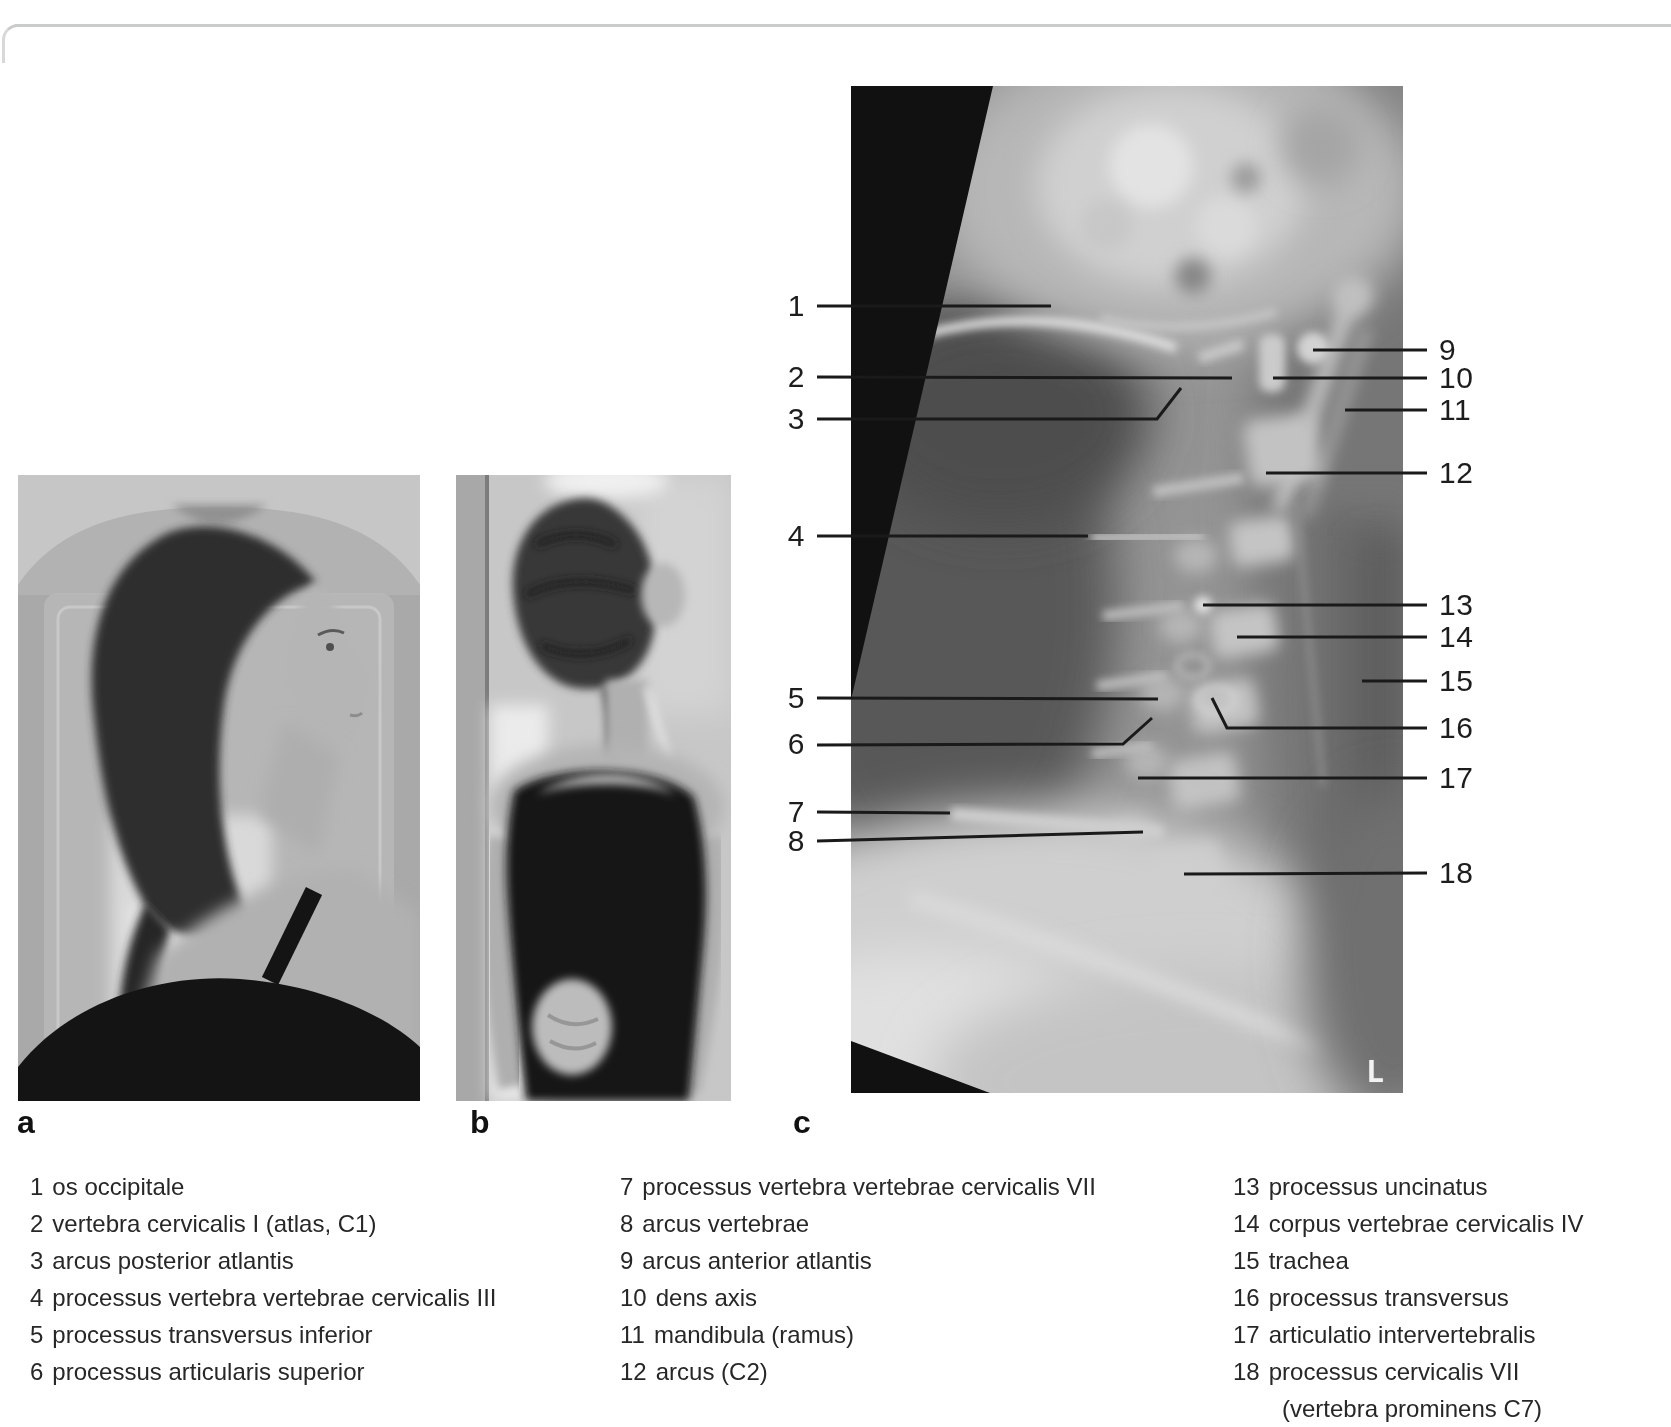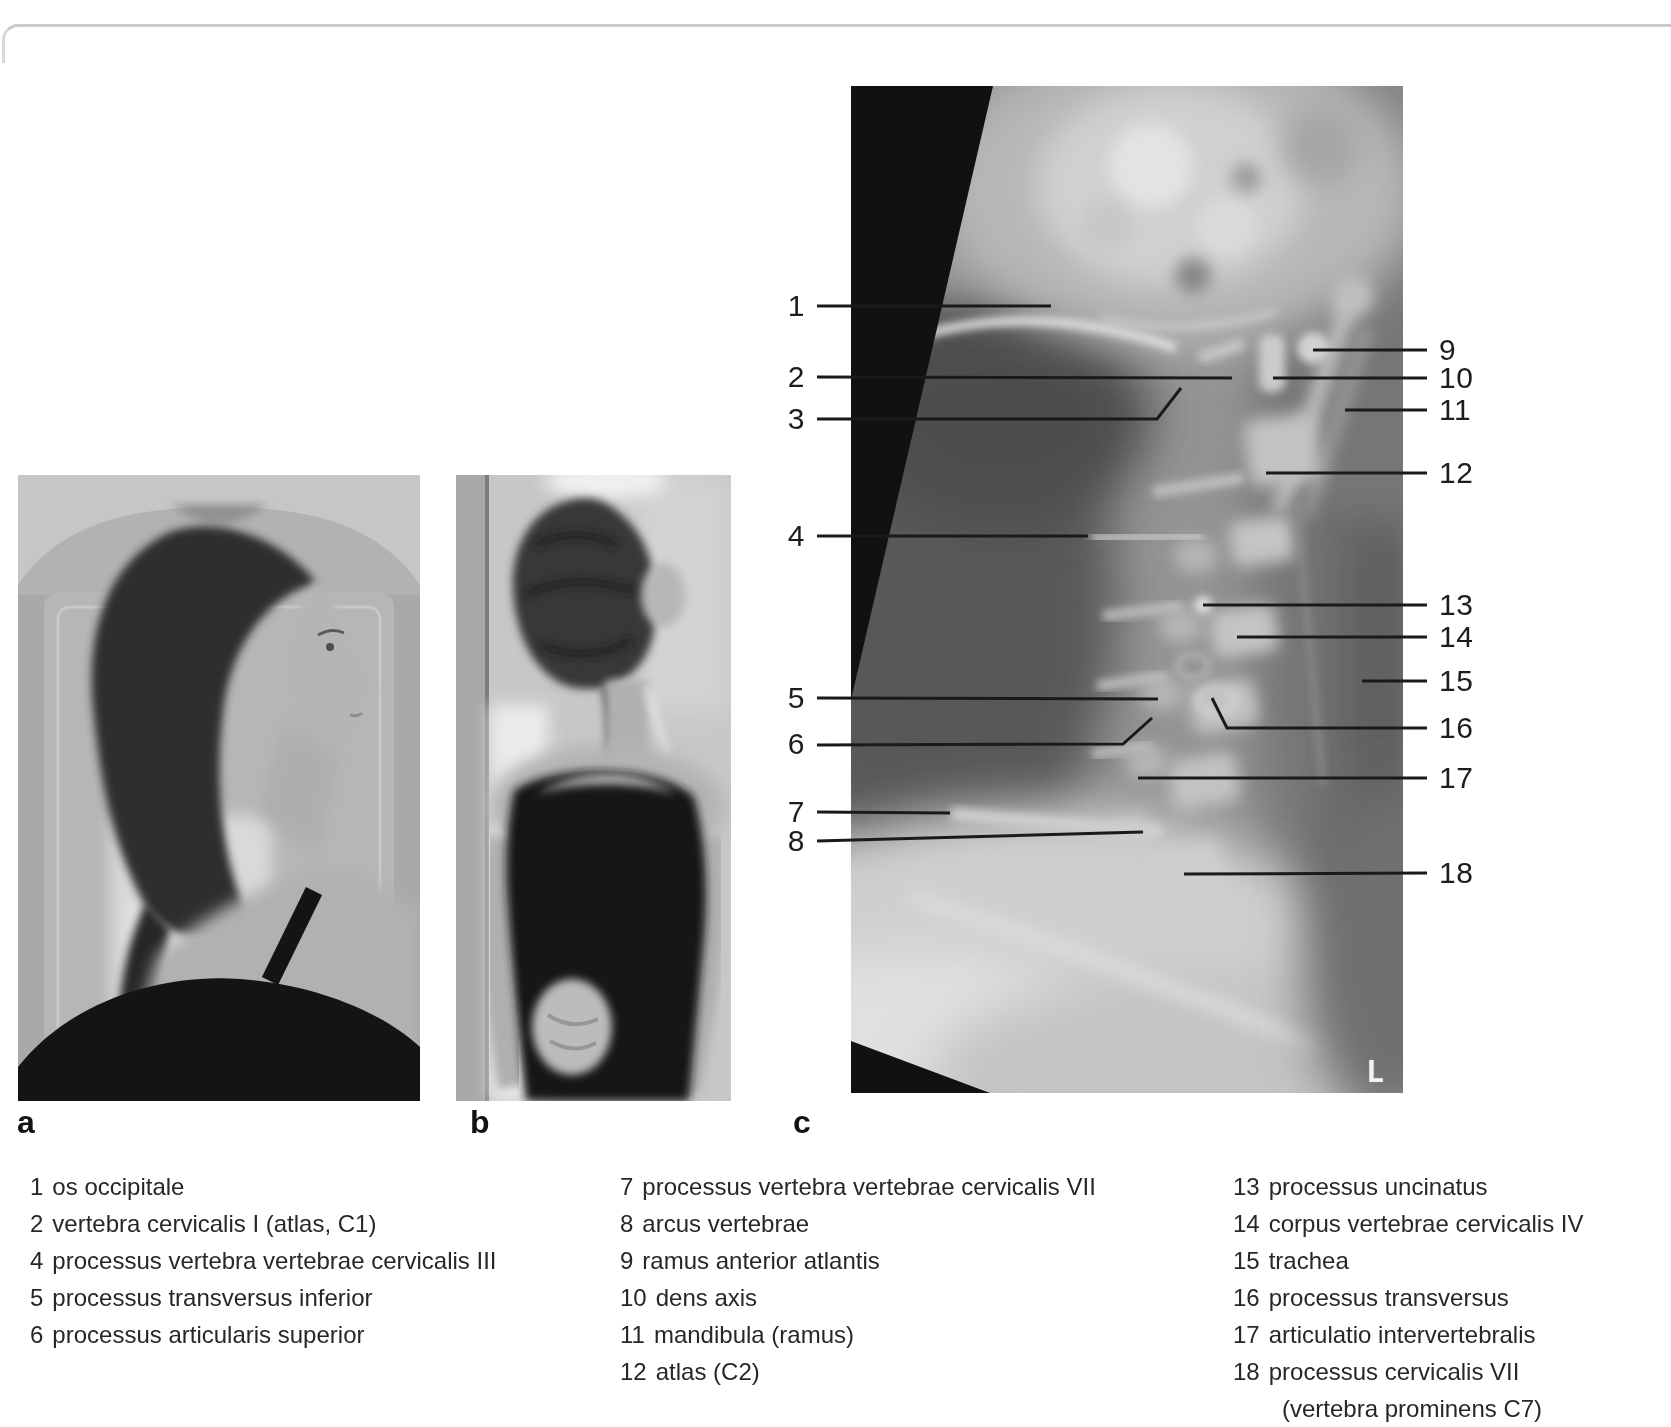--- a/index.html
+++ b/index.html
@@ -251,31 +251,32 @@
 <div class="num r" style="top:763px">17</div>
 <div class="num r" style="top:858px">18</div>
 
 <div class="plet" style="left:17px;top:1106px">a</div>
 <div class="plet" style="left:470px;top:1106px">b</div>
 <div class="plet" style="left:793px;top:1106px">c</div>
 
 <div class="legend-col" style="left:30px">
   <div class="legend-item"><span class="ln">1</span><span>os occipitale</span></div>
   <div class="legend-item"><span class="ln">2</span><span>vertebra cervicalis I (atlas, C1)</span></div>
+  <div class="legend-item"><span class="ln">3</span><span>arcus posterior atlantis</span></div>
   <div class="legend-item"><span class="ln">4</span><span>processus vertebra vertebrae cervicalis III</span></div>
   <div class="legend-item"><span class="ln">5</span><span>processus transversus inferior</span></div>
   <div class="legend-item"><span class="ln">6</span><span>processus articularis superior</span></div>
 </div>
 <div class="legend-col" style="left:620px">
   <div class="legend-item"><span class="ln">7</span><span>processus vertebra vertebrae cervicalis VII</span></div>
   <div class="legend-item"><span class="ln">8</span><span>arcus vertebrae</span></div>
-  <div class="legend-item"><span class="ln">9</span><span>ramus anterior atlantis</span></div>
+  <div class="legend-item"><span class="ln">9</span><span>arcus anterior atlantis</span></div>
   <div class="legend-item"><span class="ln">10</span><span>dens axis</span></div>
   <div class="legend-item"><span class="ln">11</span><span>mandibula (ramus)</span></div>
-  <div class="legend-item"><span class="ln">12</span><span>atlas (C2)</span></div>
+  <div class="legend-item"><span class="ln">12</span><span>arcus (C2)</span></div>
 </div>
 <div class="legend-col" style="left:1233px">
   <div class="legend-item"><span class="ln">13</span><span>processus uncinatus</span></div>
   <div class="legend-item"><span class="ln">14</span><span>corpus vertebrae cervicalis IV</span></div>
   <div class="legend-item"><span class="ln">15</span><span>trachea</span></div>
   <div class="legend-item"><span class="ln">16</span><span>processus transversus</span></div>
   <div class="legend-item"><span class="ln">17</span><span>articulatio intervertebralis</span></div>
   <div class="legend-item"><span class="ln">18</span><span>processus cervicalis VII</span></div>
   <div class="legend-item legend-wrap">(vertebra prominens C7)</div>
 </div>

